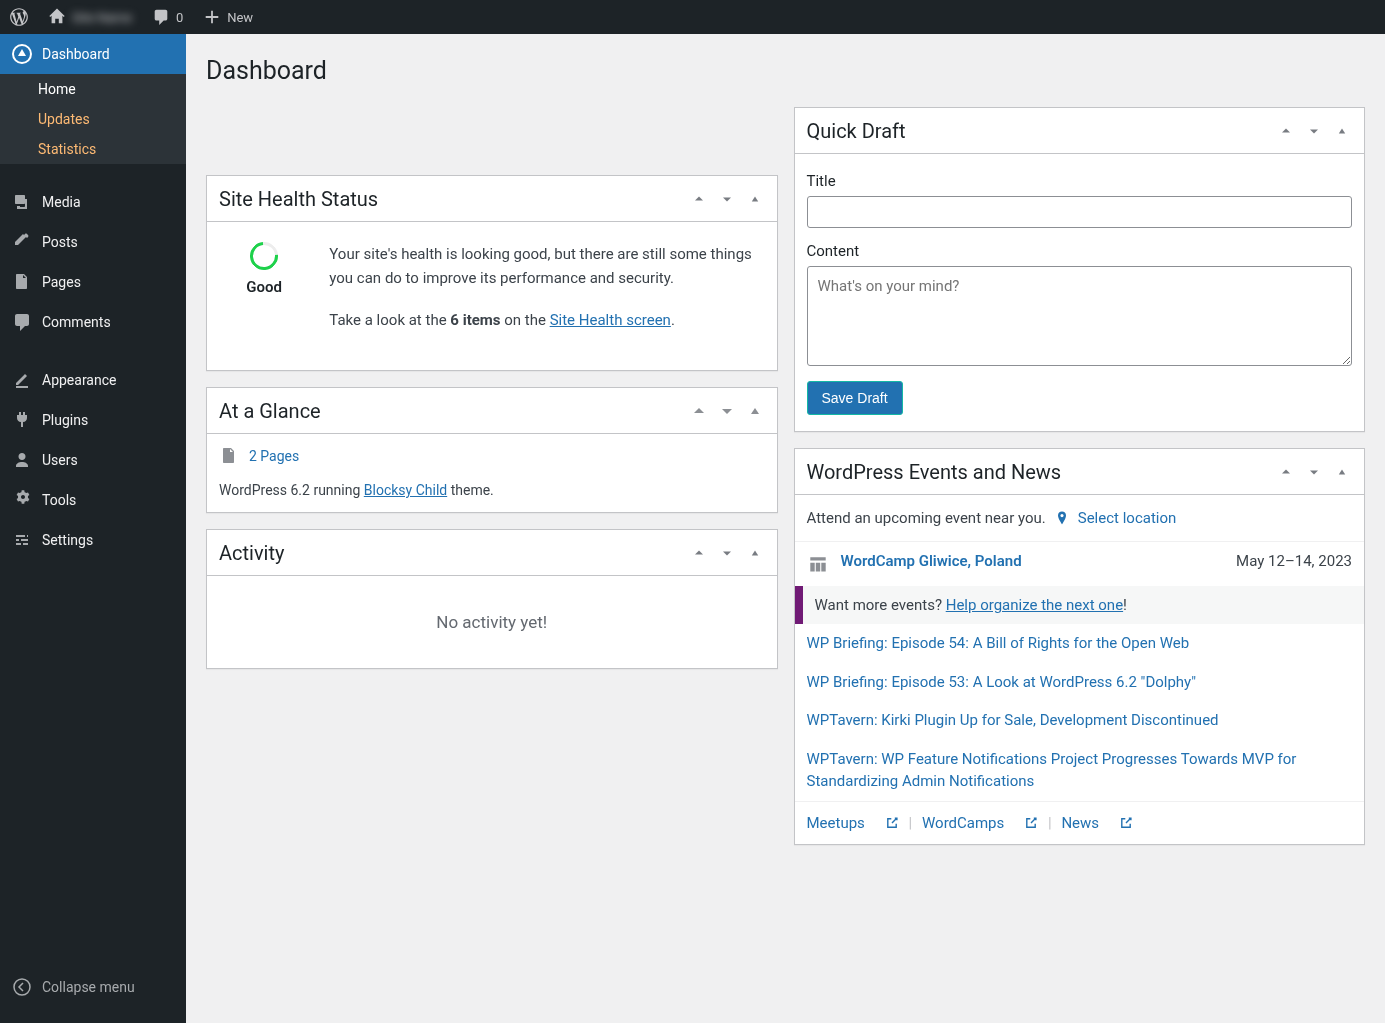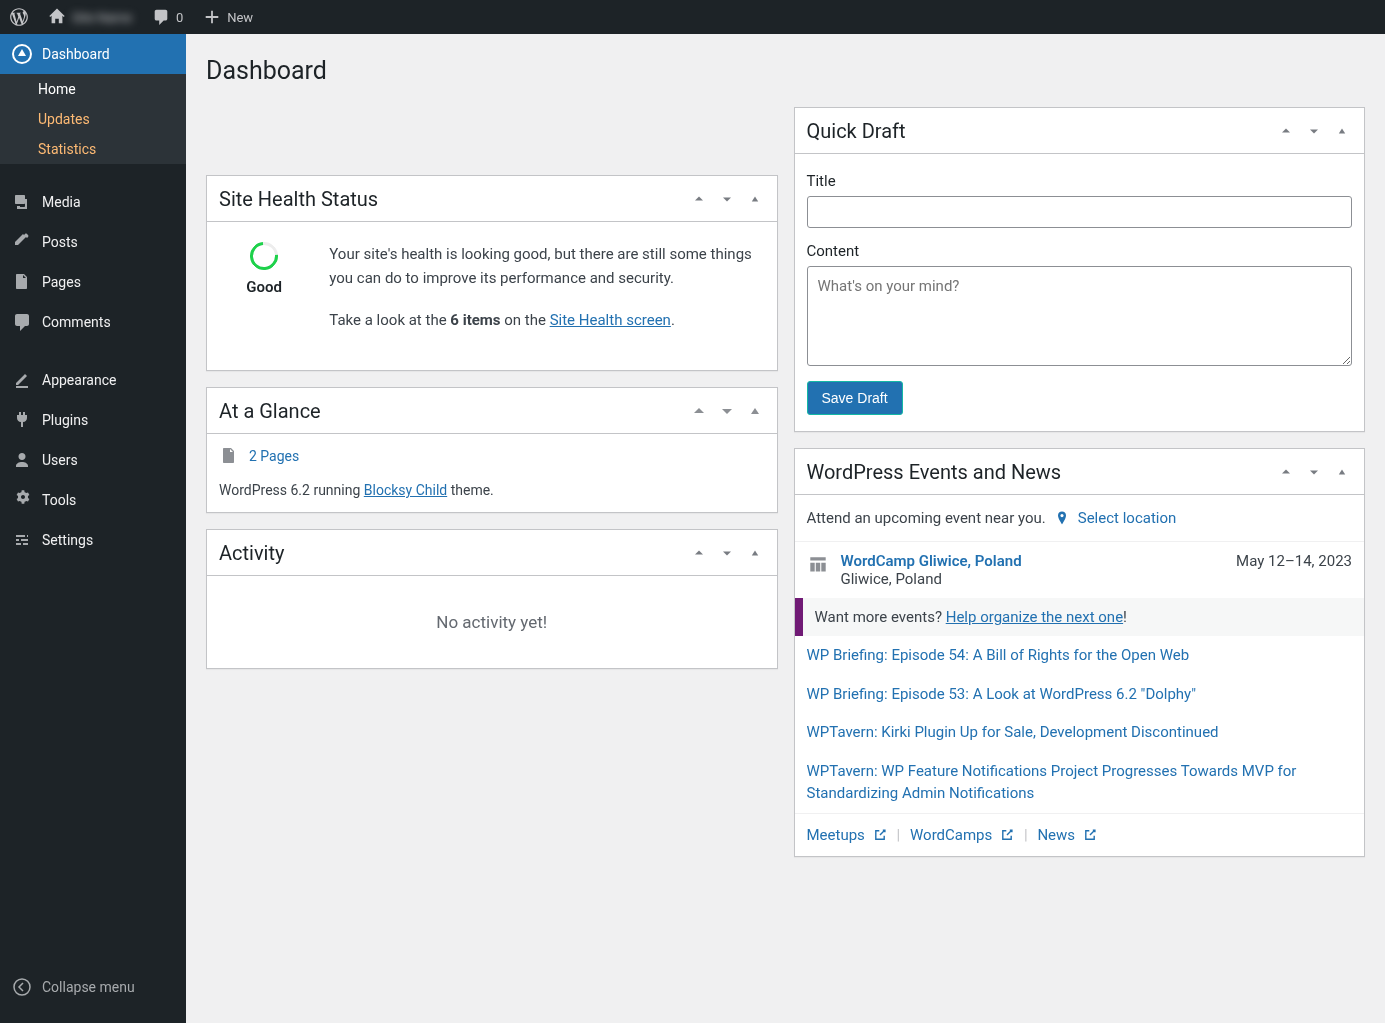--- a/index.html
+++ b/index.html
@@ -72,21 +72,21 @@
 .ev-event{padding:10px 12px;border-top:1px solid #f0f0f1;display:flex;gap:12px;align-items:flex-start}
 .ev-event svg{width:22px;height:22px;fill:#8c8f94;flex:none;margin-top:2px}
 .ev-event .ev-main{flex:1}
 .ev-event .ev-title{color:#2271b1;font-weight:600;font-size:15px;cursor:pointer}
 .ev-event .ev-loc{color:#3c434a;font-size:15px}
 .ev-event .ev-date{color:#3c434a;font-size:15px}
 .ev-want{border-left:8px solid #701a75;background:#f6f7f7;padding:10px 12px;font-size:15px}
 .ev-want a{color:#2271b1;text-decoration:underline;cursor:pointer}
 .news-list a.news{display:block;color:#2271b1;text-decoration:none;padding:8px 12px;font-size:15px;line-height:1.5;cursor:pointer}
 .ev-footer{border-top:1px solid #f0f0f1;padding:12px;font-size:15px}
-.ev-footer a{color:#2271b1;text-decoration:none;cursor:pointer;display:inline-flex;align-items:center;gap:8px}
+.ev-footer a{color:#2271b1;text-decoration:none;cursor:pointer;display:inline-flex;align-items:center;gap:20px}
 .ev-footer .sep{color:#c3c4c7;padding:0 6px}
 .ev-footer svg{width:14px;height:14px;fill:#2271b1}
 </style>
 </head>
 <body>
 
 <div id="adminbar">
   <div class="ab-item">
     <svg viewBox="0 0 20 20">
         <path d="M10 .15C4.57.15.15 4.57.15 10S4.57 19.85 10 19.85 19.85 15.43 19.85 10 15.43.15 10 .15zM1.5 10c0-1.2.26-2.34.72-3.37l4.05 11.1C3.6 16.47 1.5 13.48 1.5 10zm8.5 8.5c-.83 0-1.64-.12-2.4-.35l2.55-7.4 2.6 7.15c.2.05.2.1.2.15-.9.29-1.9.45-2.95.45zm1.17-12.5c.51-.3.97-.8.97-.08.46-.5.4-.72-.05-.7 0 0-1.37.11-2.25.11-.83 0-2.22-.1-2.22-.1-.46-.03-.51.66-.6.7 0 0 .43.05.89.07l1.32 3.6-1.85 5.55L4.85 6c.51-.3.97-.8.97-.08.46-.5.4-.72-.05-.7 0 0-1.37.11-2.25.11l-.55-.01C4.57 3 7.1 1.5 10 1.5c2.16 0 4.12.82 5.6 2.17h-.11c-.81 0-1.39.71-1.39 1.47 0 .68.4 1.26.81 1.94.31.55.67 1.26.67 2.28 0 .71-.27 1.53-.63 2.67l-.83 2.76-3-8.79zm3.1 11.34l2.6-7.5c.48-1.21.64-2.18.64-3.04 0-.31-.02-.6-.06-.87.66 1.2 1.05 2.59 1.05 4.07 0 3.14-1.7 5.88-4.23 7.34z"></path>
@@ -356,21 +356,20 @@
                 <path d="M10 2C7 2 5 4 5 7c0 4 5 11 5 11s5-7 5-11c0-3-2-5-5-5zm0 7c-1.1 0-2-.9-2-2s.9-2 2-2 2 .9 2 2-.9 2-2 2z"></path>
               </svg>
             <a>Select location</a>
           </div>
           <div class="ev-event">
             <svg viewBox="0 0 20 20">
                 <path d="M3 3h14v3H3zM3 8h4v8H3zm5 0h4v8H8zm5 0h4v8h-4z"></path>
               </svg>
             <div class="ev-main">
               <div class="ev-title">WordCamp Gliwice, Poland</div>
-              <div class="ev-loc">Gliwice, Poland</div>
             </div>
             <div class="ev-date">May 12–14, 2023</div>
           </div>
           <div class="ev-want">
             <span>Want more events? </span><a>Help organize the next one</a><span>!</span>
           </div>
           <div class="news-list">
             <a class="news">WP Briefing: Episode 54: A Bill of Rights for the Open Web</a>
             <a class="news">WP Briefing: Episode 53: A Look at WordPress 6.2 "Dolphy"</a>
             <a class="news">WPTavern: Kirki Plugin Up for Sale, Development Discontinued</a>

